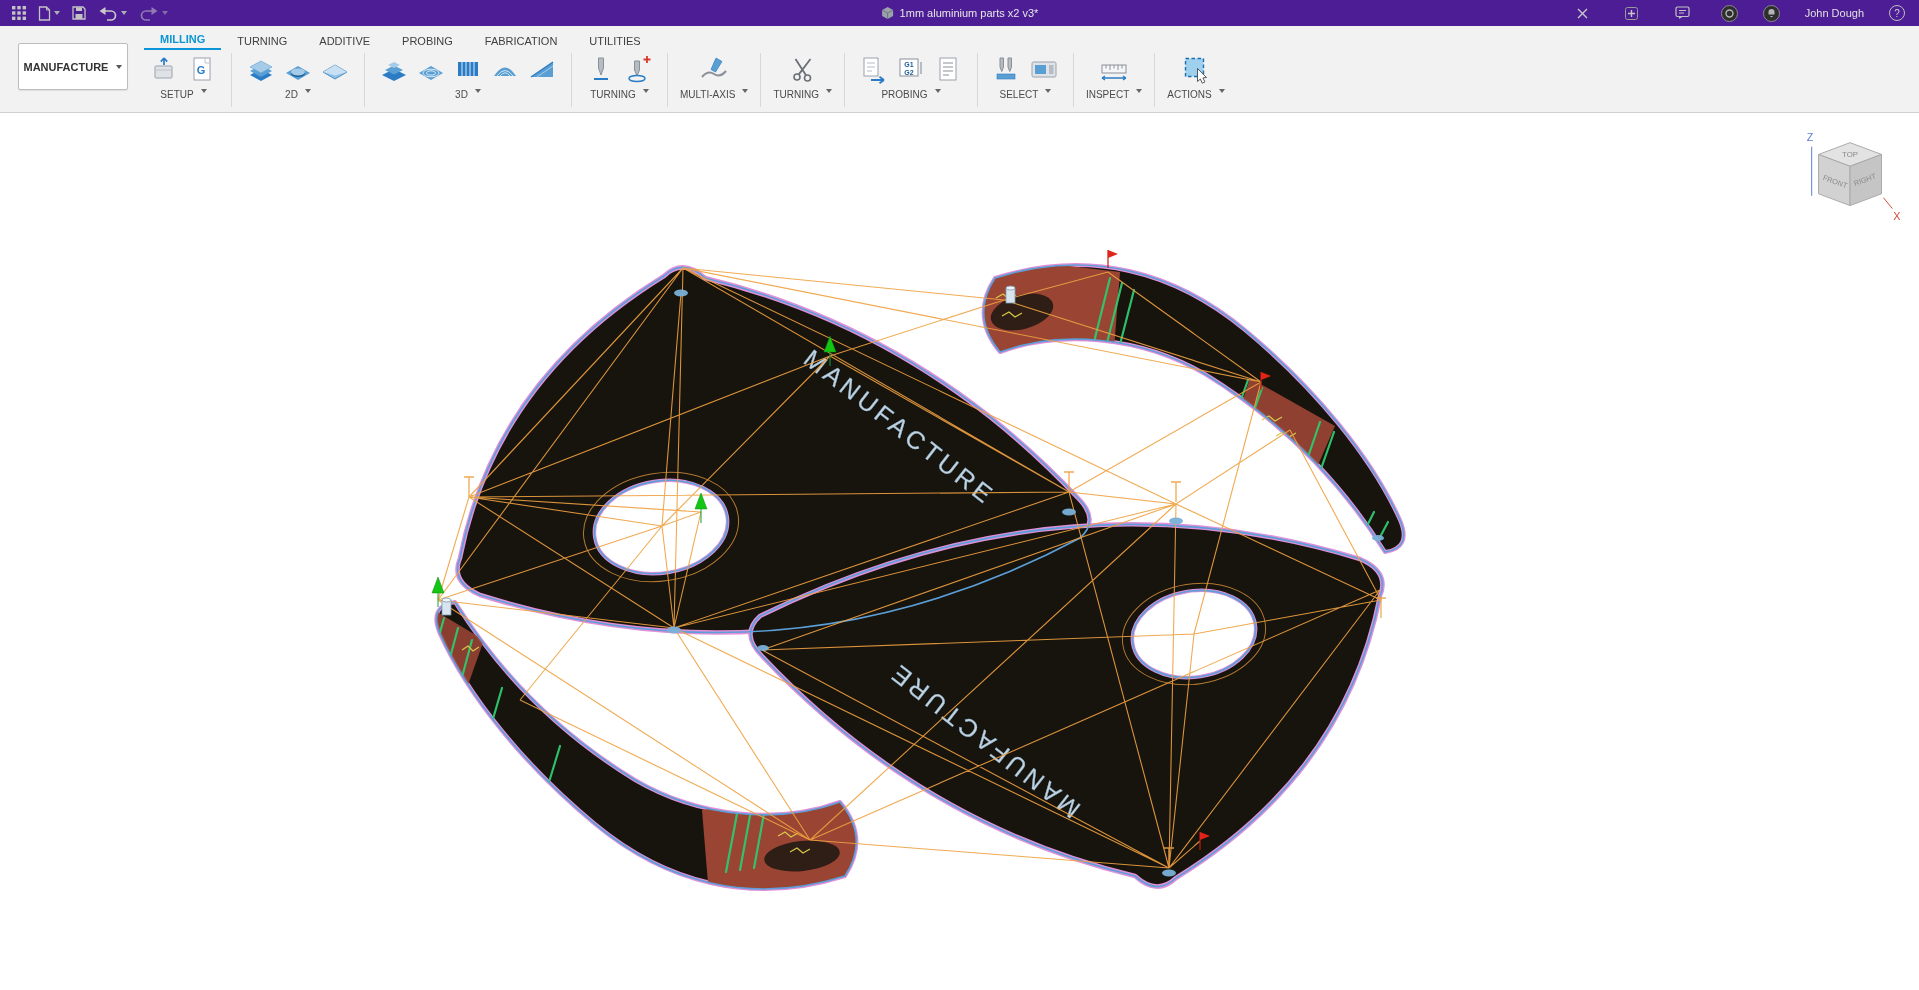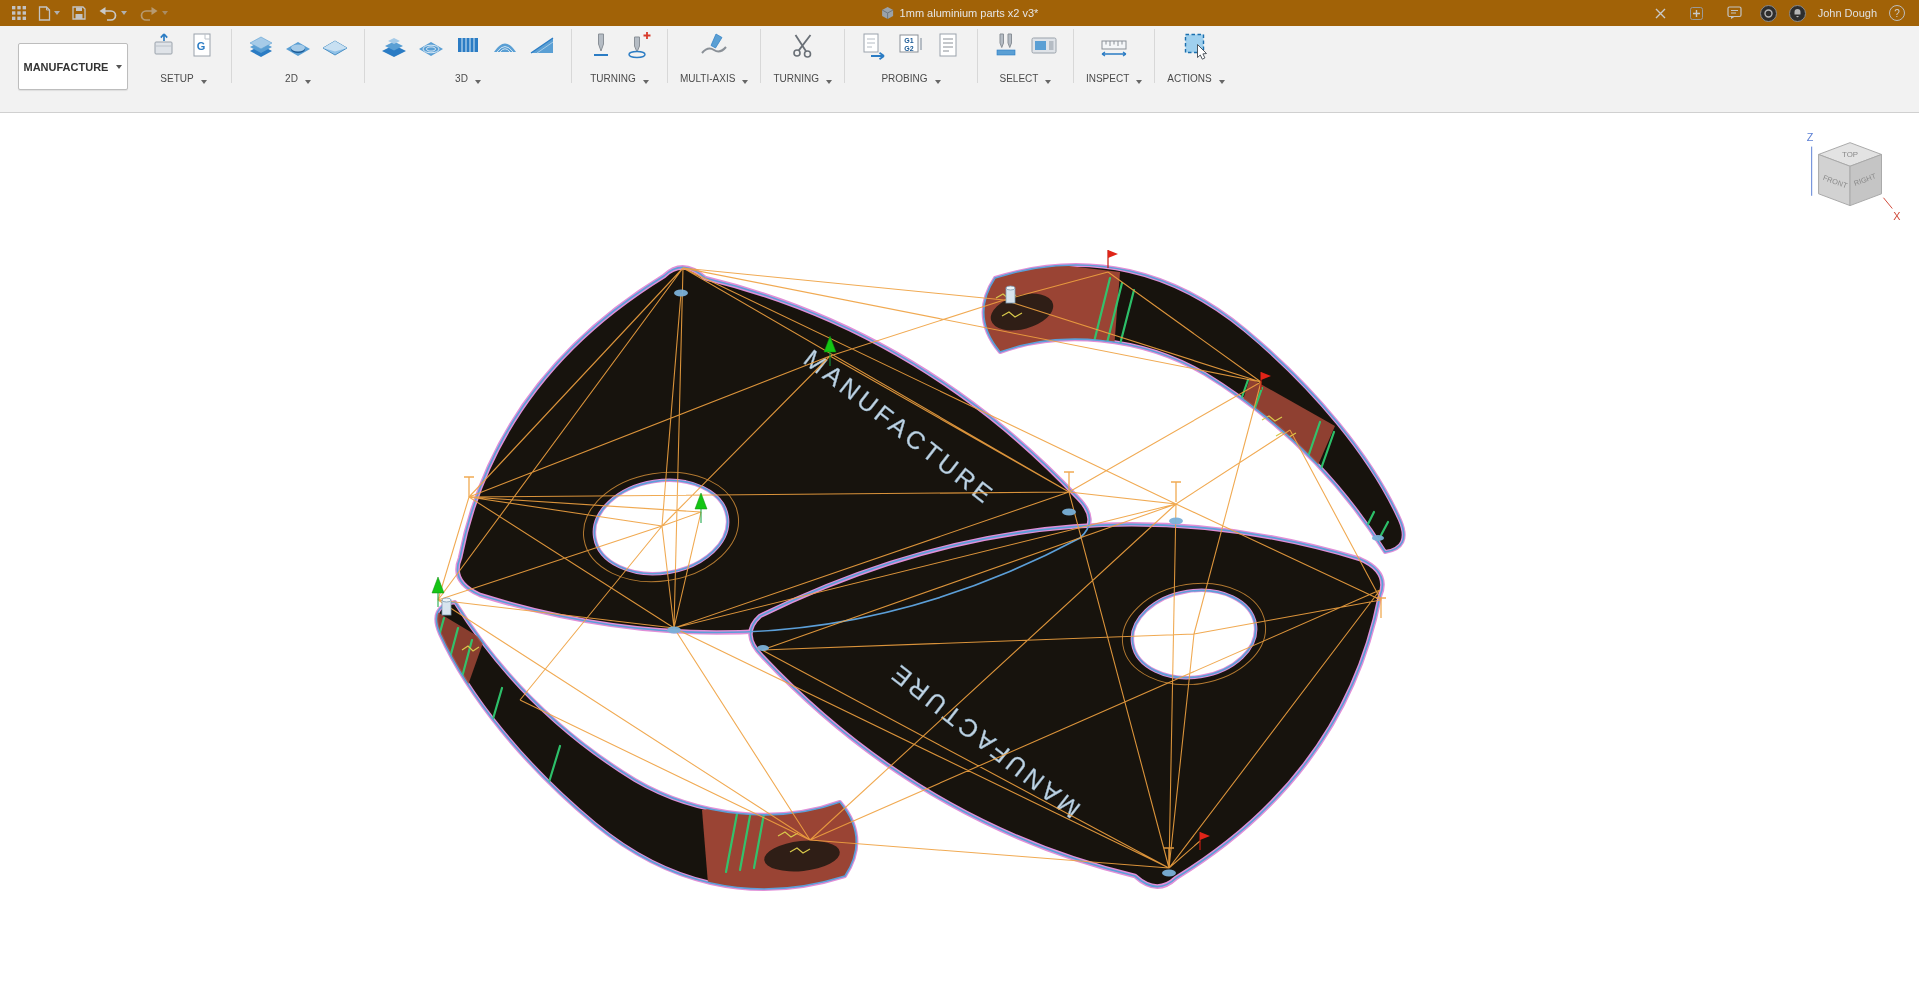--- a/index.html
+++ b/index.html
@@ -1,31 +1,31 @@
 <!DOCTYPE html>
 <html><head>
 <meta charset="utf-8">
 <style>
   * { margin:0; padding:0; box-sizing:border-box; }
   html,body { width:1919px; height:990px; overflow:hidden; background:#fff;
               font-family:"Liberation Sans", sans-serif; }
 
   
-  .titlebar { height:26px; background:#a16207; display:flex; align-items:center;
+  .titlebar { height:26px; background:#4c1d95; display:flex; align-items:center;
               color:#c9c9c9; font-size:11px; position:relative; user-select:none; }
   .tb-left { display:flex; align-items:center; padding-left:6px; }
   .tbi { display:inline-flex; align-items:center; justify-content:center;
          height:24px; padding:0 6px; cursor:pointer; }
   .tbi svg { display:block; }
   .dcaret { width:0; height:0; border-left:3.5px solid transparent;
             border-right:3.5px solid transparent; border-top:4px solid #b0b0b0;
             display:inline-block; margin-left:3px; }
   .tb-center { position:absolute; left:50%; transform:translateX(-50%);
                display:flex; align-items:center; gap:6px; color:#e6e6e6; }
-  .tb-right { margin-left:auto; display:flex; align-items:center; gap:12px;
+  .tb-right { margin-left:auto; display:flex; align-items:center; gap:25px;
               padding-right:14px; }
   .tb-user { color:#e0e0e0; cursor:pointer; }
   .circ { width:17px; height:17px; border-radius:50%; background:#2e2e2e;
           border:1px solid #8a8a8a; display:inline-flex; align-items:center;
           justify-content:center; cursor:pointer; }
   .helpc { width:16px; height:16px; border-radius:50%; border:1px solid #bdbdbd;
            color:#cfcfcf; font-size:10px; display:inline-flex; align-items:center;
            justify-content:center; cursor:pointer; }
 
   
@@ -40,22 +40,22 @@
   .ribbon-main { display:flex; flex-direction:column; margin-left:8px; flex:1; }
   .tabs { display:flex; height:24px; align-items:flex-end; padding-left:8px; }
   .tab { padding:4px 16px 3px; font-size:11px; color:#3f3f3f; cursor:pointer; }
   .tab.active { color:#0a96d6; font-weight:bold; border-bottom:2px solid #0a96d6; }
   .tools { display:flex; align-items:flex-start; height:62px; padding-top:1px; }
   .tgroup { display:flex; flex-direction:column; align-items:center; padding:0 12px; }
   .ticons { display:flex; gap:3px; }
   .ticon { width:34px; height:36px; display:flex; align-items:center;
            justify-content:center; cursor:pointer; border-radius:2px; }
   .ticon svg { width:30px; height:30px; }
-  .tlabel { margin-top:10px; font-size:10px; color:#4a4a4a; display:flex;
-            align-items:flex-end; gap:4px; cursor:pointer; white-space:nowrap; }
+  .tlabel { margin-top:2px; font-size:10px; color:#4a4a4a; display:flex;
+            align-items:flex-start; gap:4px; cursor:pointer; white-space:nowrap; }
   .tlabel .dcaret { border-top-color:#666; }
   .vsep { width:1px; height:54px; background:#d8d8d8; margin-top:2px; }
 
   
   .canvas { position:relative; width:1919px; height:877px; background:#ffffff;
             overflow:hidden; }
   .scene { position:absolute; left:0; top:0; }
   .viewcube { position:absolute; left:1793px; top:10px; width:118px; height:118px;
               cursor:pointer; }
   .viewcube text { font-family:"Liberation Sans", sans-serif; }
@@ -153,20 +153,28 @@
   </div>
 </div>
 
 <div class="ribbon">
   <div class="workspace-btn">
     <span>MANUFACTURE</span>
     <span class="dcaret"></span>
   </div>
 
   <div class="ribbon-main">
+    <div class="tabs">
+      <div class="tab active">MILLING</div>
+      <div class="tab">TURNING</div>
+      <div class="tab">ADDITIVE</div>
+      <div class="tab">PROBING</div>
+      <div class="tab">FABRICATION</div>
+      <div class="tab">UTILITIES</div>
+    </div>
 
     <div class="tools">
 
       <div class="tgroup">
         <div class="ticons">
           <div class="ticon">
             <svg viewBox="0 0 30 30">
                 <rect x="5" y="12" width="17" height="12" rx="1" fill="#dfe3e8" stroke="#9aa2ab"></rect>
                 <path d="M5 16 H22" stroke="#bcc2c9"></path>
                 <path d="M14 11 V4 M14 4 l-3.2 3.6 M14 4 l3.2 3.6" stroke="#2b7cc4" fill="none" stroke-width="1.7"></path>

